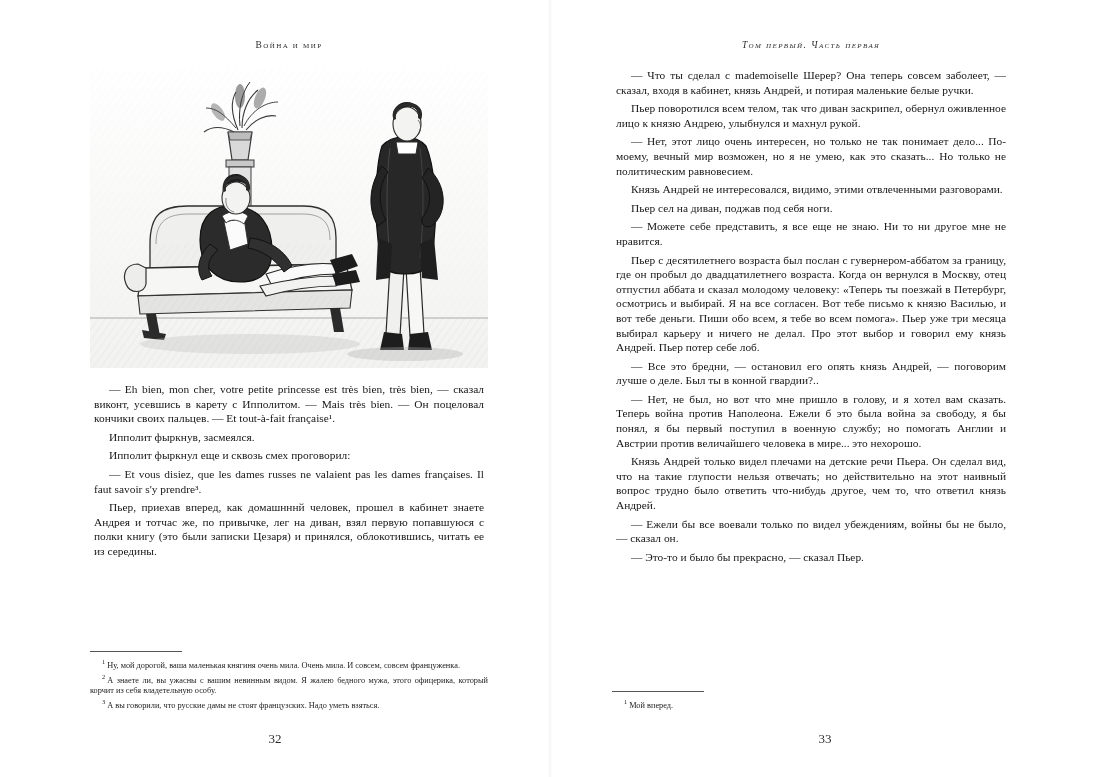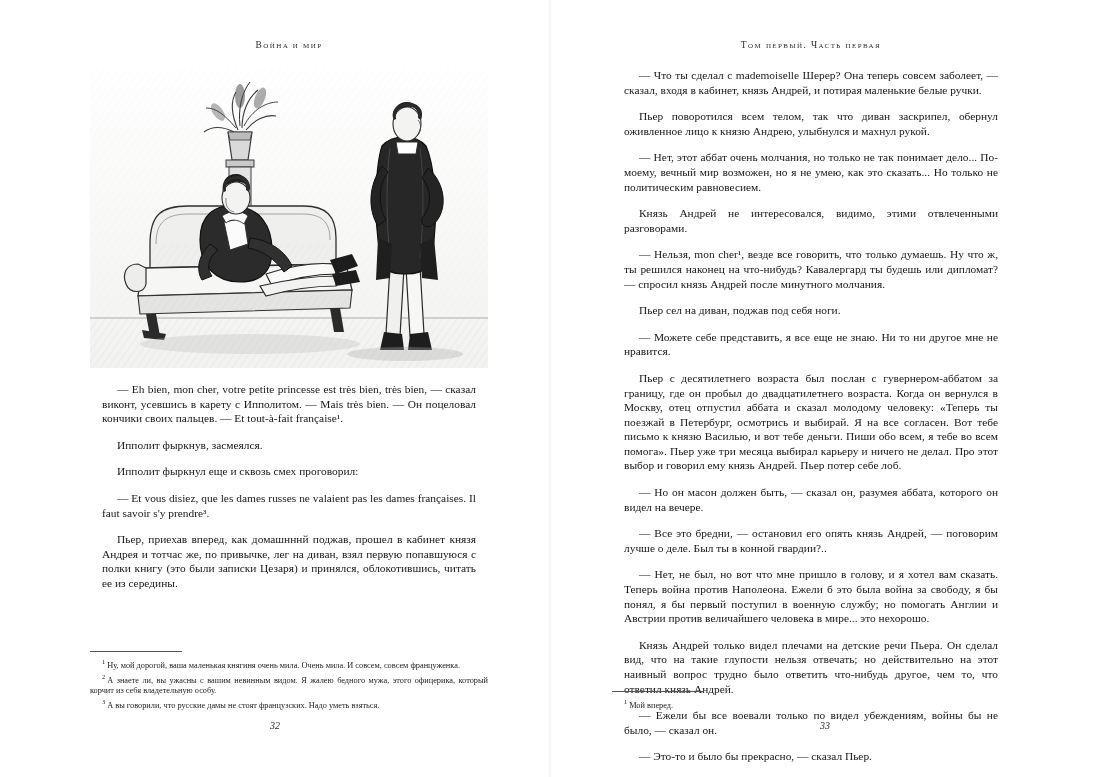--- a/index.html
+++ b/index.html
@@ -33,40 +33,40 @@
   .running-head {
     font-variant: small-caps;
     font-size: 9.5px;
     letter-spacing: 1.4px;
     color: #2b2b2b;
     text-align: center;
     margin-bottom: 16px;
     height: 12px;
   }
   .page-left .running-head { text-align: center; }
-  .page-right .running-head { text-align: center; }
+  .page-right .running-head { text-align: center; font-style: italic; }
 
   .illustration {
     width: 398px;
     height: 300px;
     margin: 0 auto 14px auto;
     position: relative;
   }
   .illustration svg { display: block; }
 
   .body-text {
     font-size: 11.4px;
     line-height: 14.6px;
     text-align: justify;
     text-justify: inter-word;
     color: #171717;
     hyphens: auto;
   }
   .body-text p {
-    margin: 12px;
+    margin: 4px;
     text-indent: 15px;
   }
 
   .footnotes {
     position: absolute;
     left: 90px;
     right: 62px;
     bottom: 66px;
     font-size: 8.3px;
     line-height: 10.6px;
@@ -88,27 +88,26 @@
     text-indent: 12px;
   }
   .fn-num {
     vertical-align: super;
     font-size: 6.4px;
     margin-right: 2px;
   }
 
   .folio {
     position: absolute;
-    bottom: 46px;
+    bottom: 30px;
     left: 0;
     width: 100%;
     text-align: center;
-    font-size: 10px;
+    font-size: 13px;
     color: #2a2a2a;
-    font-style: italic;
   }
 
   .gutter-shadow {
     position: absolute;
     top: 0;
     left: 548px;
     width: 4px;
     height: 777px;
     background: linear-gradient(to right, rgba(0,0,0,0.00), rgba(0,0,0,0.045), rgba(0,0,0,0.00));
     pointer-events: none;
@@ -242,47 +241,45 @@
 
         <rect x="0" y="0" width="398" height="300" fill="none" stroke="#ffffff" stroke-width="0"></rect>
       </svg>
     </div>
 
     <div class="body-text">
       <p>— Eh bien, mon cher, votre petite princesse est très bien, très bien, — сказал виконт, усевшись в карету с Ипполитом. — Mais très bien. — Он поцеловал кончики своих пальцев. — Et tout-à-fait française¹.</p>
       <p>Ипполит фыркнув, засмеялся.</p>
       <p>Ипполит фыркнул еще и сквозь смех проговорил:</p>
       <p>— Et vous disiez, que les dames russes ne valaient pas les dames françaises. Il faut savoir s'y prendre³.</p>
-      <p>Пьер, приехав вперед, как домашнннй поджав, прошел в кабинет князя Андрея и тотчас же, по привычке, лег на диван, взял первую попавшуюся с полки книгу (это были записки Цезаря) и принялся, облокотившись, читать ее из середины.</p>
+      <p>Пьер, приехав вперед, как домашнннй человек, прошел в кабинет знаете Андрея и тотчас же, по привычке, лег на диван, взял первую попавшуюся с полки книгу (это были записки Цезаря) и принялся, облокотившись, читать ее из середины.</p>
     </div>
 
     <div class="footnotes">
       <div class="footnote-rule"></div>
       <p><span class="fn-num">1</span><span>Ну, мой дорогой, ваша маленькая княгиня очень мила. Очень мила. И совсем, совсем француженка.</span></p>
       <p><span class="fn-num">2</span><span>А знаете ли, вы ужасны с вашим невинным видом. Я жалею бедного мужа, этого офицерика, который корчит из себя владетельную особу.</span></p>
       <p><span class="fn-num">3</span><span>А вы говорили, что русские дамы не стоят французских. Надо уметь взяться.</span></p>
     </div>
 
     <div class="folio">32</div>
   </div>
 
   <div class="page page-right">
 
     <div class="running-head">Том первый. Часть первая</div>
 
     <div class="body-text">
       <p>— Что ты сделал с mademoiselle Шерер? Она теперь совсем заболеет, — сказал, входя в кабинет, князь Андрей, и потирая маленькие белые ручки.</p>
       <p>Пьер поворотился всем телом, так что диван заскрипел, обернул оживленное лицо к князю Андрею, улыбнулся и махнул рукой.</p>
-      <p>— Нет, этот аббат очень молчания, но только не так понимает дело... По-моему, вечный мир возможен, но я не умею, как это сказать... Но только не политическим равновесием.</p>
+      <p>— Нет, этот лицо очень интересен, но только не так понимает дело... По-моему, вечный мир возможен, но я не умею, как это сказать... Но только не политическим равновесием.</p>
       <p>Князь Андрей не интересовался, видимо, этими отвлеченными разговорами.</p>
-      <p>— Нельзя, mon cher¹, везде все говорить, что только думаешь. Ну что ж, ты решился наконец на что-нибудь? Кавалергард ты будешь или дипломат? — спросил князь Андрей после минутного молчания.</p>
       <p>Пьер сел на диван, поджав под себя ноги.</p>
       <p>— Можете себе представить, я все еще не знаю. Ни то ни другое мне не нравится.</p>
       <p>Пьер с десятилетнего возраста был послан с гувернером-аббатом за границу, где он пробыл до двадцатилетнего возраста. Когда он вернулся в Москву, отец отпустил аббата и сказал молодому человеку: «Теперь ты поезжай в Петербург, осмотрись и выбирай. Я на все согласен. Вот тебе письмо к князю Василью, и вот тебе деньги. Пиши обо всем, я тебе во всем помога». Пьер уже три месяца выбирал карьеру и ничего не делал. Про этот выбор и говорил ему князь Андрей. Пьер потер себе лоб.</p>
-      <p>— Но он масон должен быть, — сказал он, разумея аббата, которого он видел на вечере.</p>
       <p>— Все это бредни, — остановил его опять князь Андрей, — поговорим лучше о деле. Был ты в конной гвардии?..</p>
       <p>— Нет, не был, но вот что мне пришло в голову, и я хотел вам сказать. Теперь война против Наполеона. Ежели б это была война за свободу, я бы понял, я бы первый поступил в военную службу; но помогать Англии и Австрии против величайшего человека в мире... это нехорошо.</p>
       <p>Князь Андрей только видел плечами на детские речи Пьера. Он сделал вид, что на такие глупости нельзя отвечать; но действительно на этот наивный вопрос трудно было ответить что-нибудь другое, чем то, что ответил князь Андрей.</p>
       <p>— Ежели бы все воевали только по видел убеждениям, войны бы не было, — сказал он.</p>
       <p>— Это-то и было бы прекрасно, — сказал Пьер.</p>
     </div>
 
     <div class="footnotes">
       <div class="footnote-rule"></div>
       <p><span class="fn-num">1</span><span>Мой вперед.</span></p>

